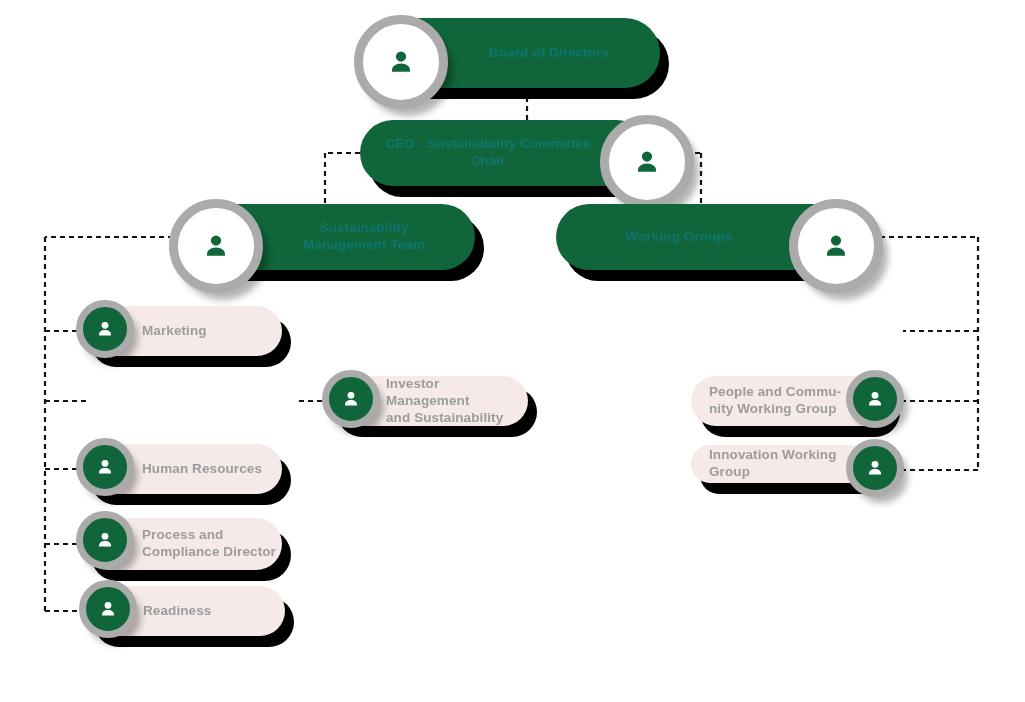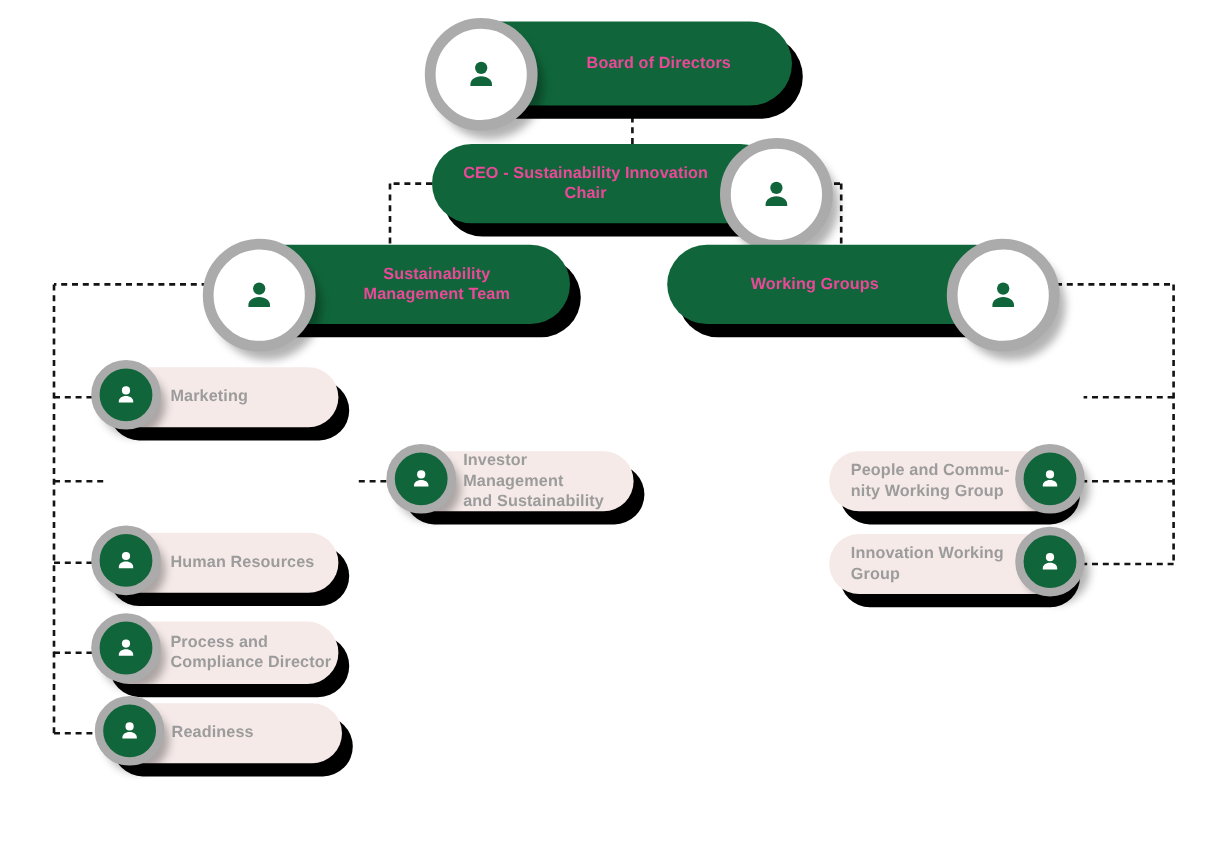--- a/index.html
+++ b/index.html
@@ -61,21 +61,21 @@
   .pill.light { background: #F5EAE8; }
 
   .pill-label {
     position: absolute;
     z-index: 3;
     line-height: 1.25;
     letter-spacing: 0.1px;
     white-space: pre-line;
   }
   .label-green {
-    color: #ec4899;
+    color: #0f766e;
     font-weight: 700;
     font-size: 13.5px;
     text-align: center;
   }
   .label-light {
     color: #9C9C9C;
     font-weight: 700;
     font-size: 13.5px;
     text-align: left;
   }
@@ -157,21 +157,21 @@
   </div>
 
   <div class="node" style="left:360px; top:120px; width:290px; height:66px;">
     <div class="pill green"></div>
     <div class="avatar big" style="right:-44px; top:-5px;">
       <svg viewBox="0 0 24 24">
           <circle cx="12" cy="7.6" r="4.1"></circle>
           <path d="M12 13.2c-4.3 0-7.2 2.5-7.2 5.3v1.3h14.4v-1.3c0-2.8-2.9-5.3-7.2-5.3z"></path>
         </svg>
     </div>
-    <div class="pill-label label-green" style="left:18px; right:52px; top:50%; transform:translateY(-50%);">CEO - Sustainability Innovation Chair</div>
+    <div class="pill-label label-green" style="left:18px; right:52px; top:50%; transform:translateY(-50%);">CEO - Sustainability Committee Chair</div>
   </div>
 
   <div class="node" style="left:185px; top:204px; width:290px; height:66px;">
     <div class="pill green"></div>
     <div class="avatar big" style="left:-16px; top:-5px;">
       <svg viewBox="0 0 24 24">
           <circle cx="12" cy="7.6" r="4.1"></circle>
           <path d="M12 13.2c-4.3 0-7.2 2.5-7.2 5.3v1.3h14.4v-1.3c0-2.8-2.9-5.3-7.2-5.3z"></path>
         </svg>
     </div>
@@ -254,21 +254,21 @@
     <div class="avatar small" style="right:-13px; top:-6px;">
       <svg viewBox="0 0 24 24">
           <circle cx="12" cy="7.6" r="4.1"></circle>
           <path d="M12 13.2c-4.3 0-7.2 2.5-7.2 5.3v1.3h14.4v-1.3c0-2.8-2.9-5.3-7.2-5.3z"></path>
         </svg>
     </div>
     <div class="pill-label label-light" style="left:18px; right:48px; top:50%; transform:translateY(-50%);">People and Commu-
 nity Working Group</div>
   </div>
 
-  <div class="node" style="left:691px; top:445px; width:200px; height:50px;">
+  <div class="node" style="left:691px; top:445px; width:200px; height:38px;">
     <div class="pill light"></div>
     <div class="avatar small" style="right:-13px; top:-6px;">
       <svg viewBox="0 0 24 24">
           <circle cx="12" cy="7.6" r="4.1"></circle>
           <path d="M12 13.2c-4.3 0-7.2 2.5-7.2 5.3v1.3h14.4v-1.3c0-2.8-2.9-5.3-7.2-5.3z"></path>
         </svg>
     </div>
     <div class="pill-label label-light" style="left:18px; right:52px; top:50%; transform:translateY(-50%);">Innovation Working
 Group</div>
   </div>

